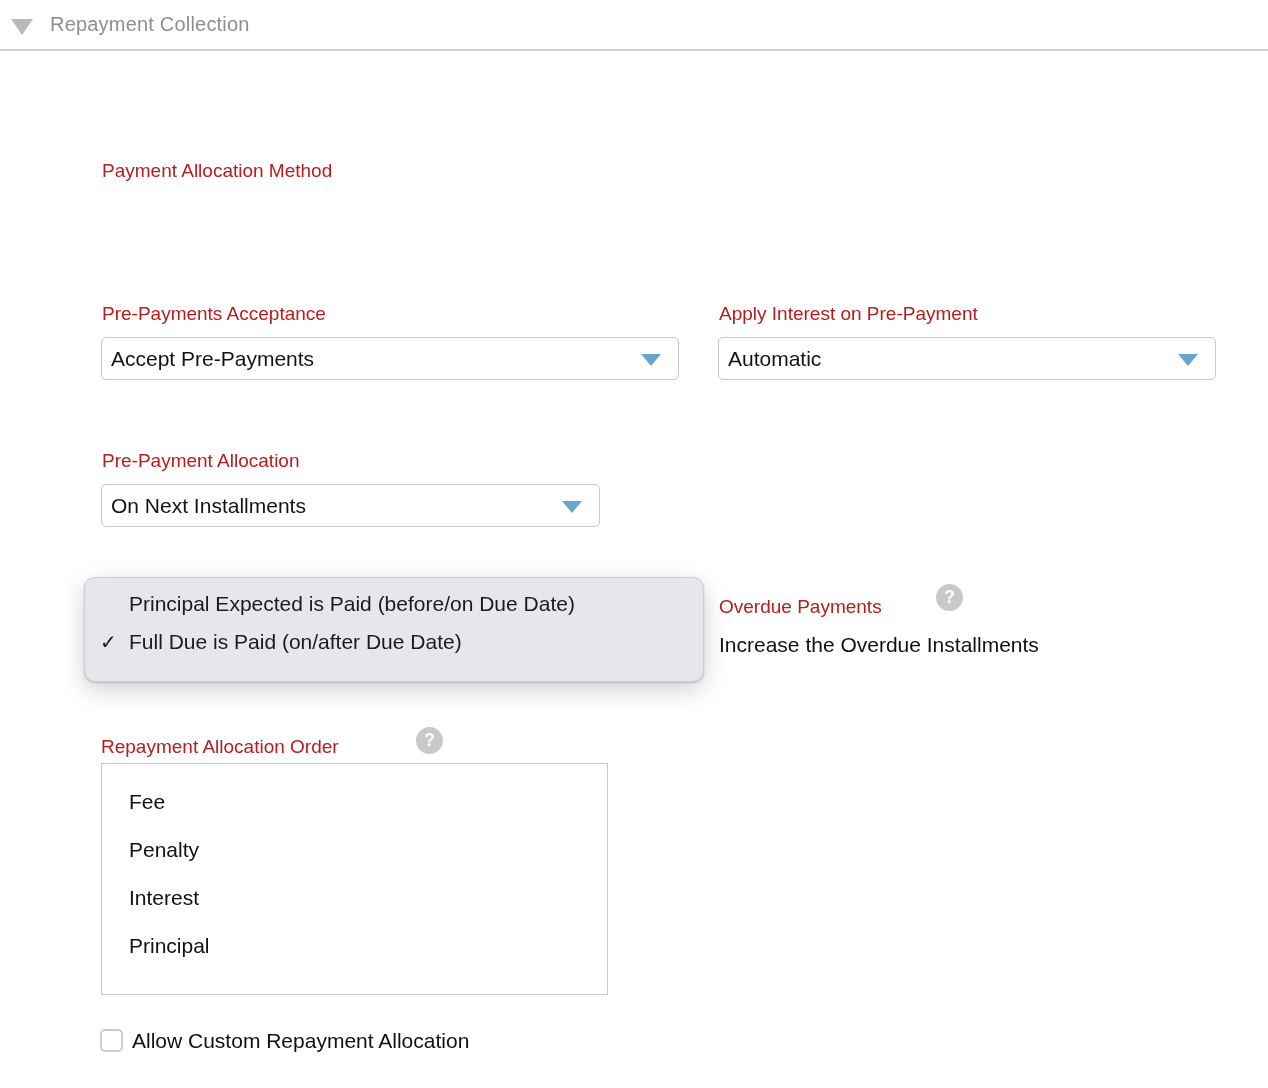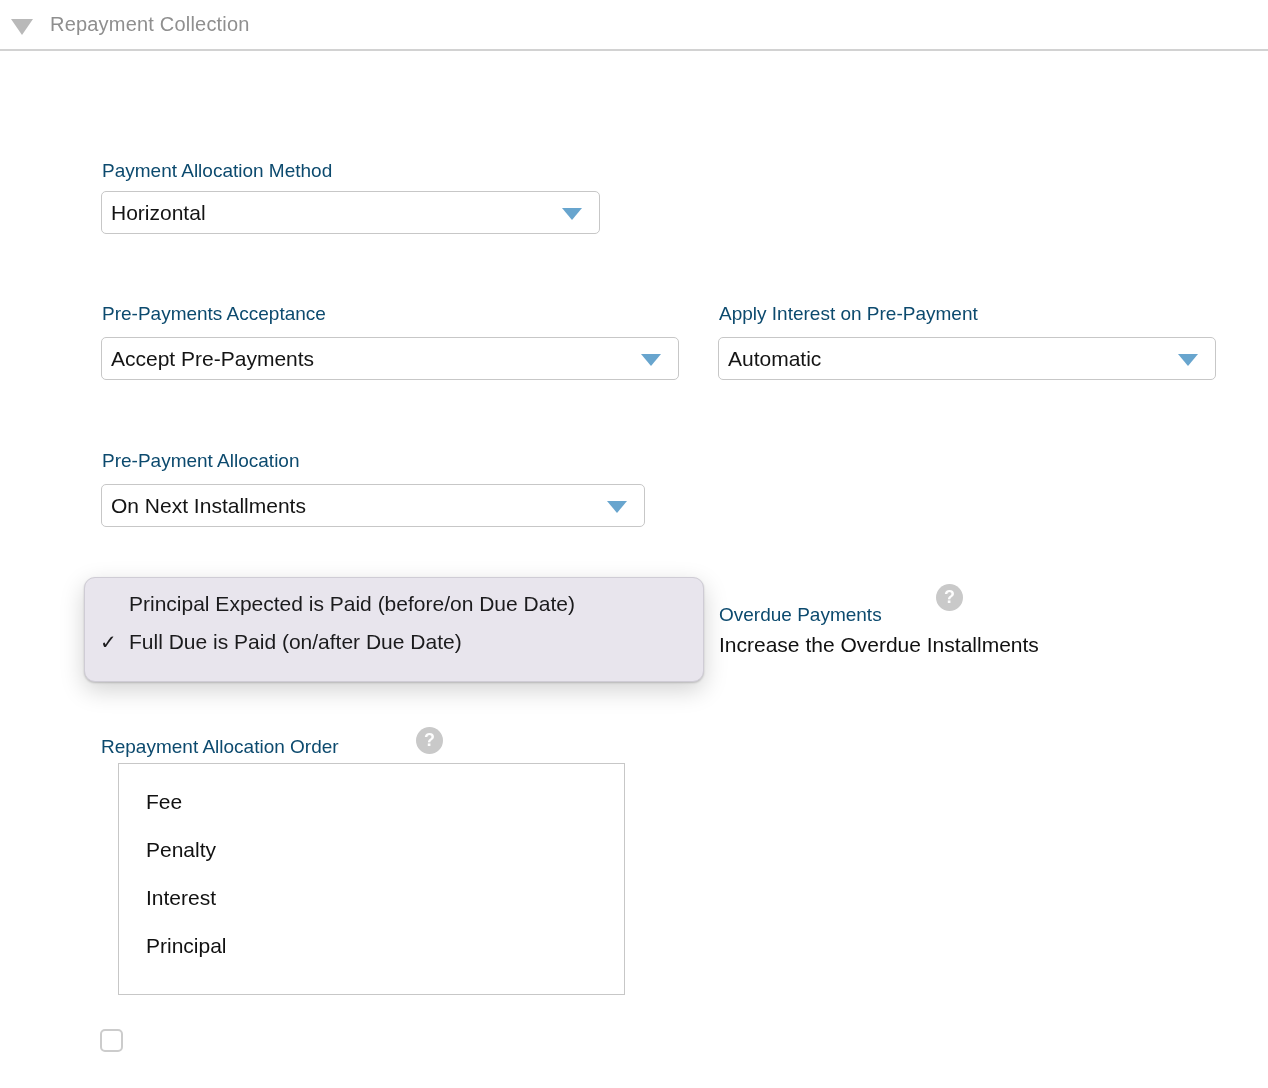--- a/index.html
+++ b/index.html
@@ -21,21 +21,21 @@
     border-left: 11px solid transparent;
     border-right: 11px solid transparent;
     border-top: 16px solid #b9b9b9;
   }
   .section-title {
     position: absolute; left: 50px; top: 13px;
     font-size: 20px; color: #8f8f8f; letter-spacing: 0.2px;
   }
 
   
-  .field-label { position: absolute; font-size: 19px; color: #0c4a6e; white-space: nowrap; }
+  .field-label { position: absolute; font-size: 19px; color: #b91c1c; white-space: nowrap; }
   .select {
     position: absolute; height: 43px;
     background: #ffffff;
     border: 1px solid #c7c7c7;
     border-radius: 5px;
     cursor: pointer;
   }
   .select .value {
     position: absolute; left: 9px; top: 0; line-height: 41px;
     font-size: 21px; color: #141414; white-space: nowrap;
@@ -79,21 +79,20 @@
     width: 29px; flex: 0 0 29px;
     font-size: 20px; color: #1b1b1d;
   }
 
   
   .order-listbox {
     position: absolute; left: 101px; top: 763px;
     width: 507px; height: 232px;
     background: #ffffff;
     border: 1px solid #c7c7c7;
-    margin-left: 17px;
   }
   .order-item {
     position: absolute; left: 27px;
     font-size: 21px; color: #111111;
     cursor: grab; white-space: nowrap;
   }
 
   
   .checkbox {
     position: absolute; left: 100px; top: 1029px;
@@ -113,63 +112,60 @@
 <body>
 
 <div class="canvas">
 
   <div class="section-header">
     <span class="collapse-icon"></span>
     <span class="section-title">Repayment Collection</span>
   </div>
 
   <span class="field-label" style="left:102px; top:160px;">Payment Allocation Method</span>
-  <div class="select" style="left:101px; top:191px; width:499px;">
-    <span class="value">Horizontal</span>
-    <span class="dropdown-arrow"></span>
-  </div>
 
   <span class="field-label" style="left:102px; top:303px;">Pre-Payments Acceptance</span>
   <div class="select" style="left:101px; top:337px; width:578px;">
     <span class="value">Accept Pre-Payments</span>
     <span class="dropdown-arrow"></span>
   </div>
 
   <span class="field-label" style="left:719px; top:303px;">Apply Interest on Pre-Payment</span>
   <div class="select" style="left:718px; top:337px; width:498px;">
     <span class="value">Automatic</span>
     <span class="dropdown-arrow"></span>
   </div>
 
   <span class="field-label" style="left:102px; top:450px;">Pre-Payment Allocation</span>
-  <div class="select" style="left:101px; top:484px; width:544px;">
+  <div class="select" style="left:101px; top:484px; width:499px;">
     <span class="value">On Next Installments</span>
     <span class="dropdown-arrow"></span>
   </div>
 
   <div class="popup-menu">
     <div class="popup-item">
       <span class="check"></span>
       <span>Principal Expected is Paid (before/on Due Date)</span>
     </div>
     <div class="popup-item">
       <span class="check">✓</span>
       <span>Full Due is Paid (on/after Due Date)</span>
     </div>
   </div>
 
-  <span class="field-label" style="left:719px; top:596px;margin-top:8px;">Overdue Payments</span>
+  <span class="field-label" style="left:719px; top:596px;">Overdue Payments</span>
   <span class="help-icon" style="left:936px; top:584px;">?</span>
   <span class="static-value" style="left:719px; top:633px;">Increase the Overdue Installments</span>
 
   <span class="field-label" style="left:101px; top:736px;">Repayment Allocation Order</span>
   <span class="help-icon" style="left:416px; top:727px;">?</span>
 
   <div class="order-listbox">
     <span class="order-item" style="top:26px;">Fee</span>
     <span class="order-item" style="top:74px;">Penalty</span>
     <span class="order-item" style="top:122px;">Interest</span>
     <span class="order-item" style="top:170px;">Principal</span>
   </div>
 
   <span class="checkbox"></span>
+  <span class="checkbox-label">Allow Custom Repayment Allocation</span>
 
 </div>
 
 </body></html>

